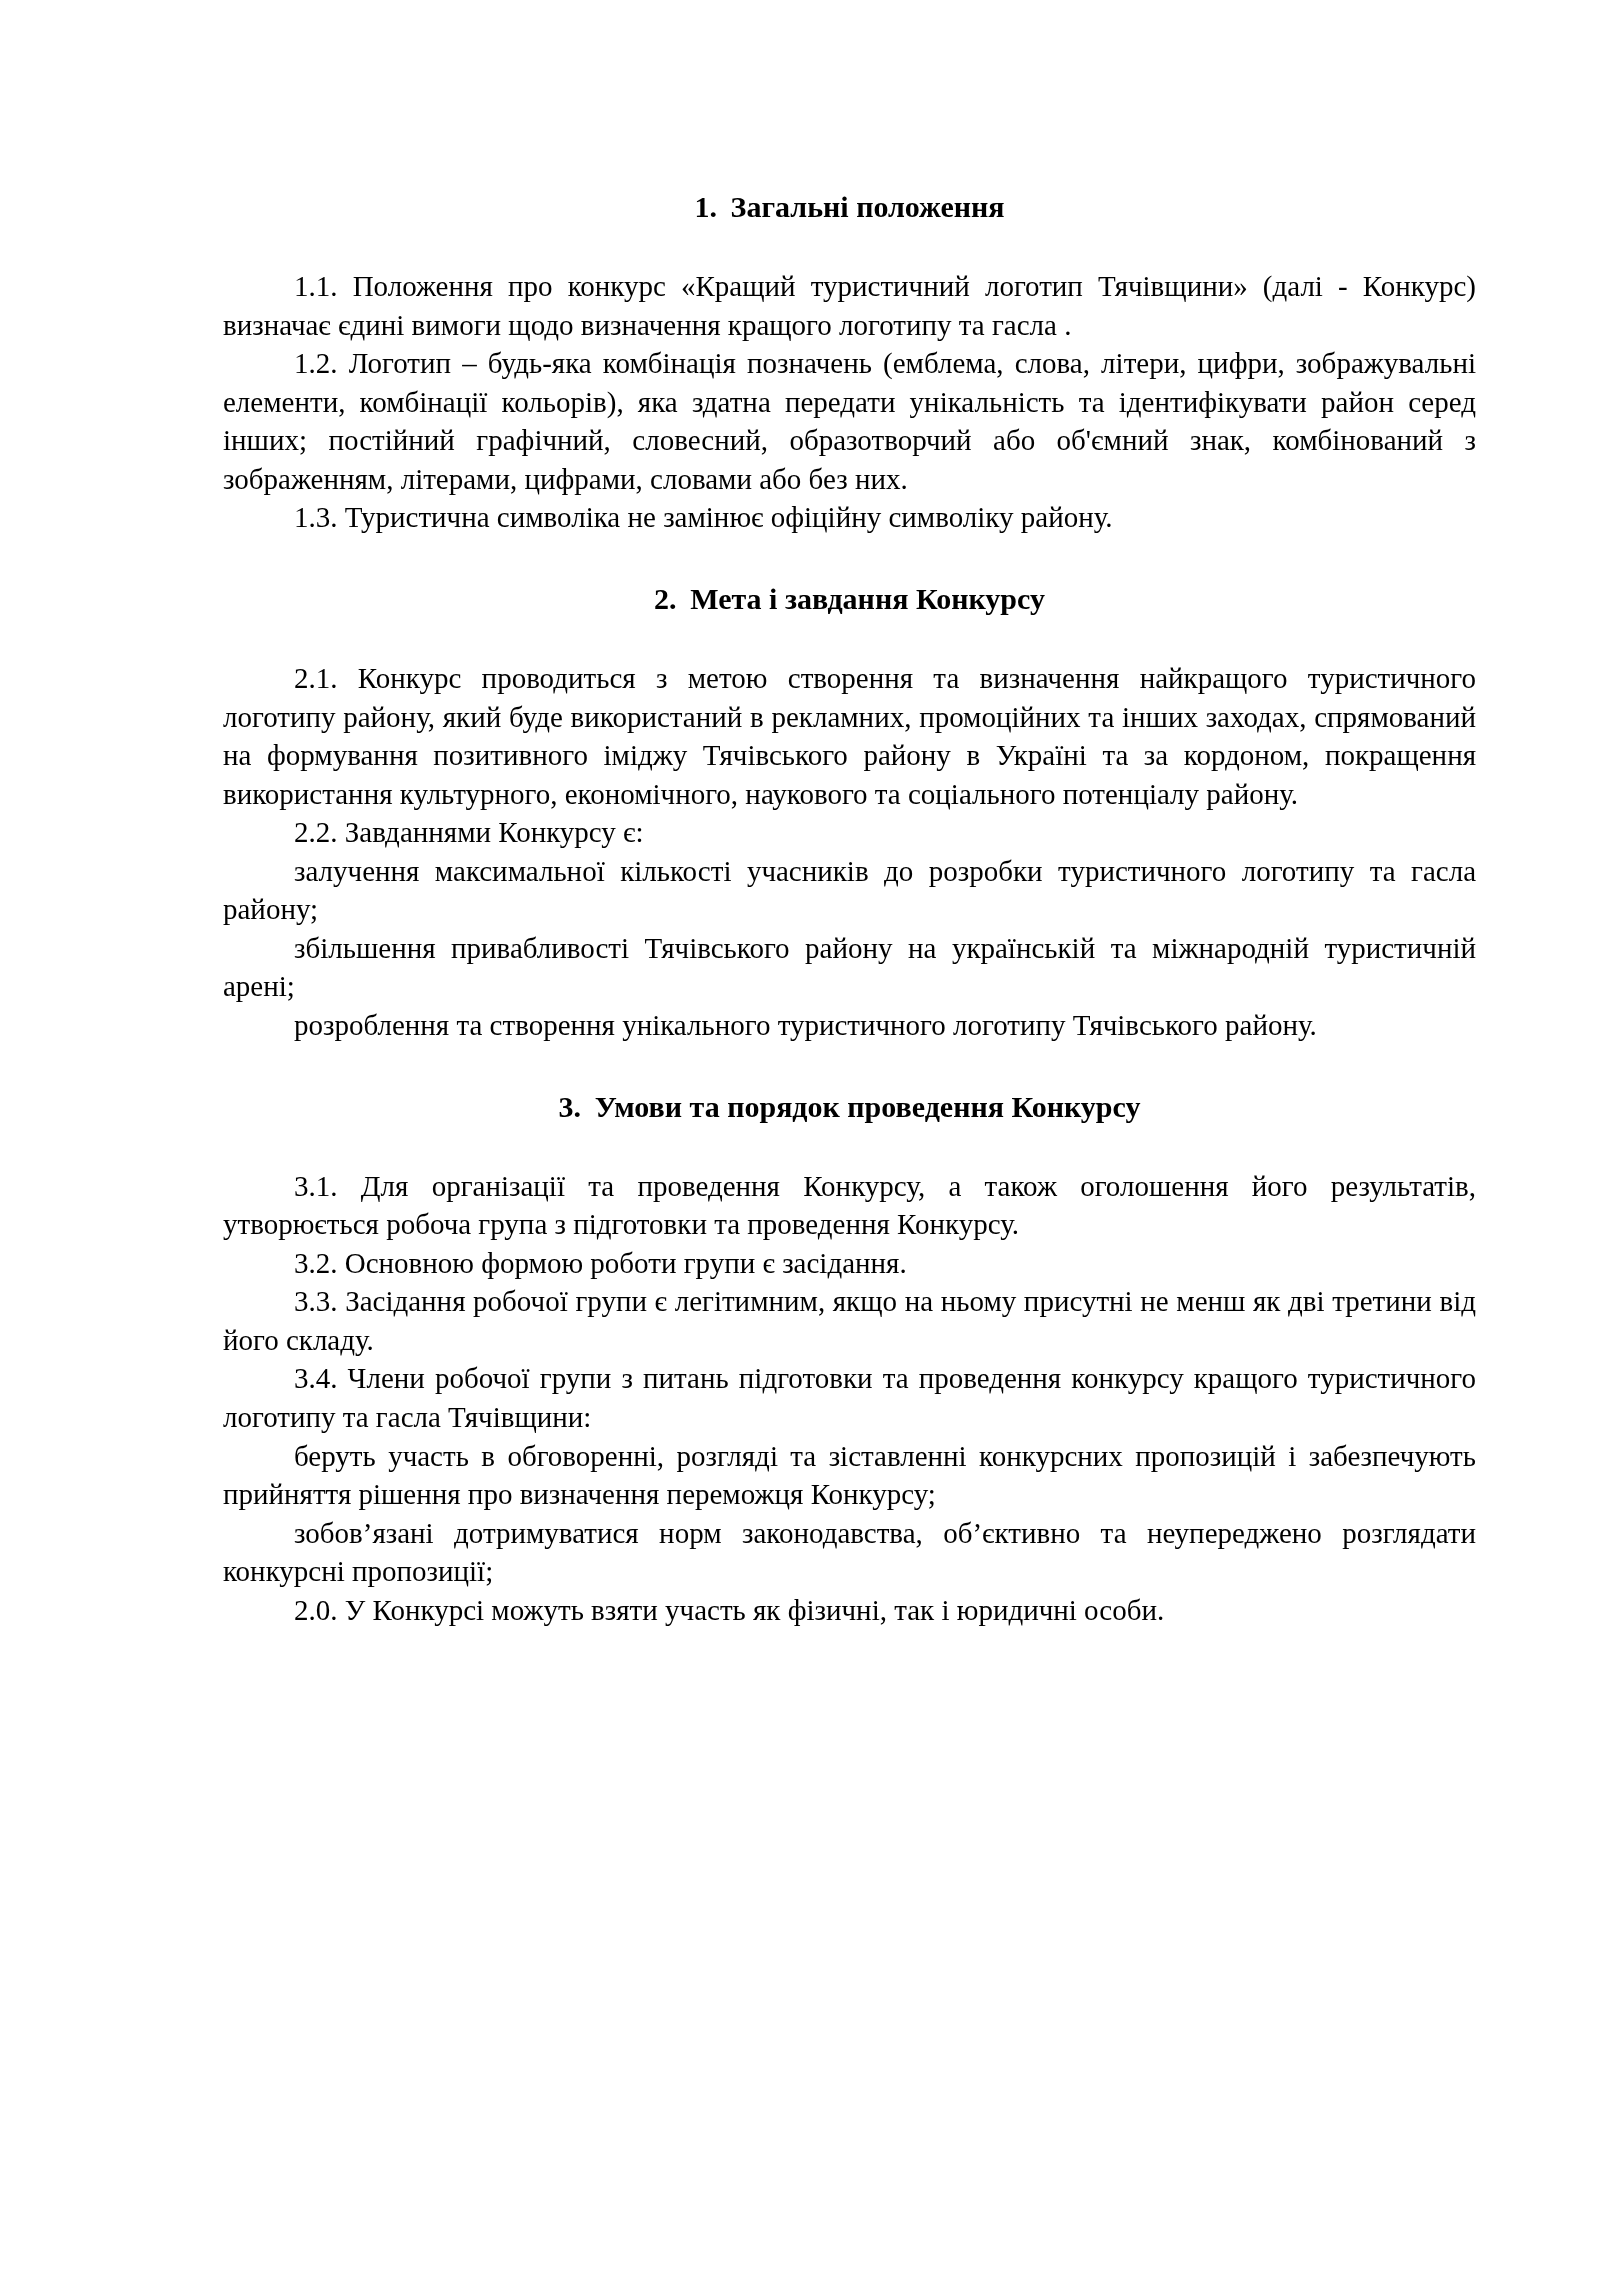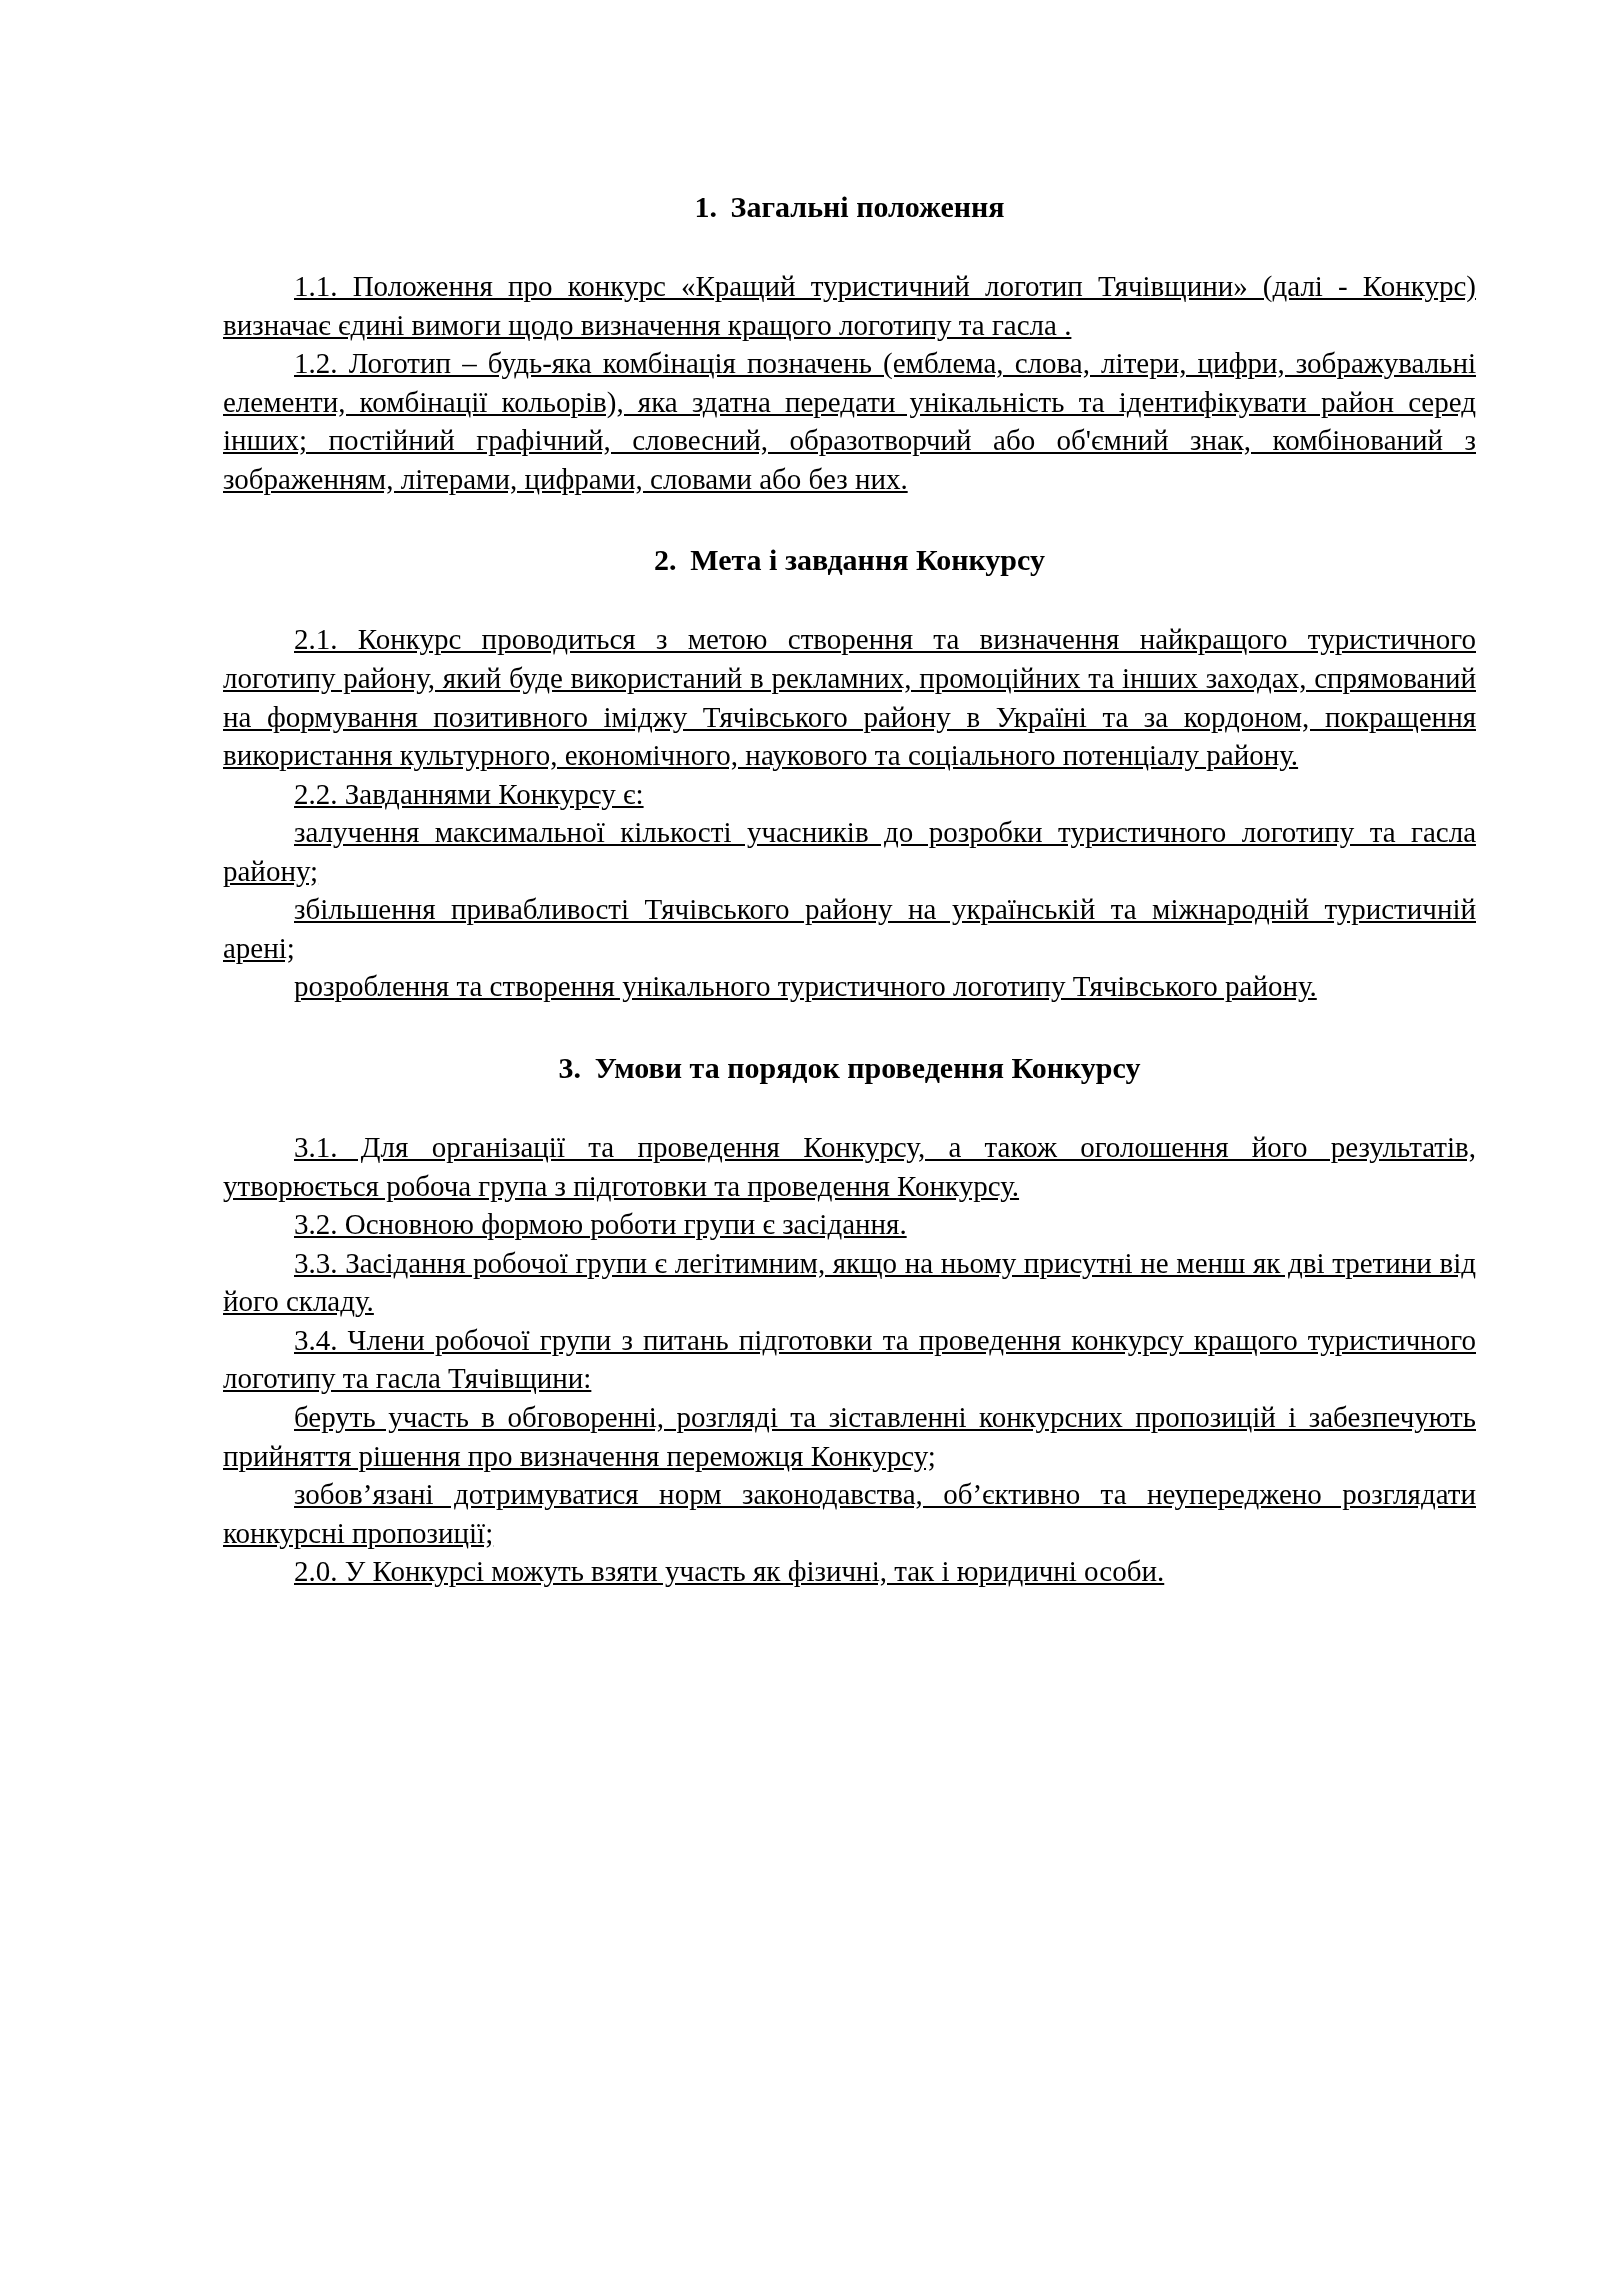--- a/index.html
+++ b/index.html
@@ -52,35 +52,35 @@
     text-justify: inter-word;
     margin: 0;
     text-indent: 71px;
     hyphens: none;
   }
   p.first-after-heading {
     margin-top: 43px;
   }
   .block {
     margin-top: 0;
-    text-decoration: underline;
   }
 </style>
 </head>
 <body>
 
 <div class="page">
 
 
   <div class="section-heading">
     <span class="num">1.</span><span>Загальні положення</span>
   </div>
   <div class="block">
     <p class="body-text first-after-heading">1.1. Положення про конкурс «Кращий туристичний логотип Тячівщини» (далі - Конкурс) визначає єдині вимоги щодо визначення кращого  логотипу та гасла .</p>
     <p class="body-text">1.2. Логотип – будь-яка комбінація позначень (емблема, слова, літери, цифри, зображувальні елементи, комбінації кольорів), яка здатна передати унікальність та ідентифікувати район серед інших; постійний графічний, словесний, образотворчий або об'ємний знак, комбінований з зображенням, літерами, цифрами, словами або без них.</p>
+    <p class="body-text">1.3. Туристична символіка не замінює офіційну символіку району.</p>
   </div>
 
   <div class="section-heading">
     <span class="num">2.</span><span>Мета і завдання Конкурсу</span>
   </div>
   <div class="block">
     <p class="body-text first-after-heading">2.1. Конкурс проводиться з метою створення та визначення найкращого туристичного логотипу району, який буде використаний в рекламних, промоційних та інших заходах, спрямований на формування позитивного іміджу Тячівського району в Україні та за кордоном, покращення використання культурного, економічного, наукового та соціального потенціалу району.</p>
     <p class="body-text">2.2. Завданнями Конкурсу є:</p>
     <p class="body-text">залучення максимальної кількості учасників до розробки туристичного логотипу та гасла району;</p>
     <p class="body-text">збільшення привабливості Тячівського району на українській та міжнародній туристичній арені;</p>

